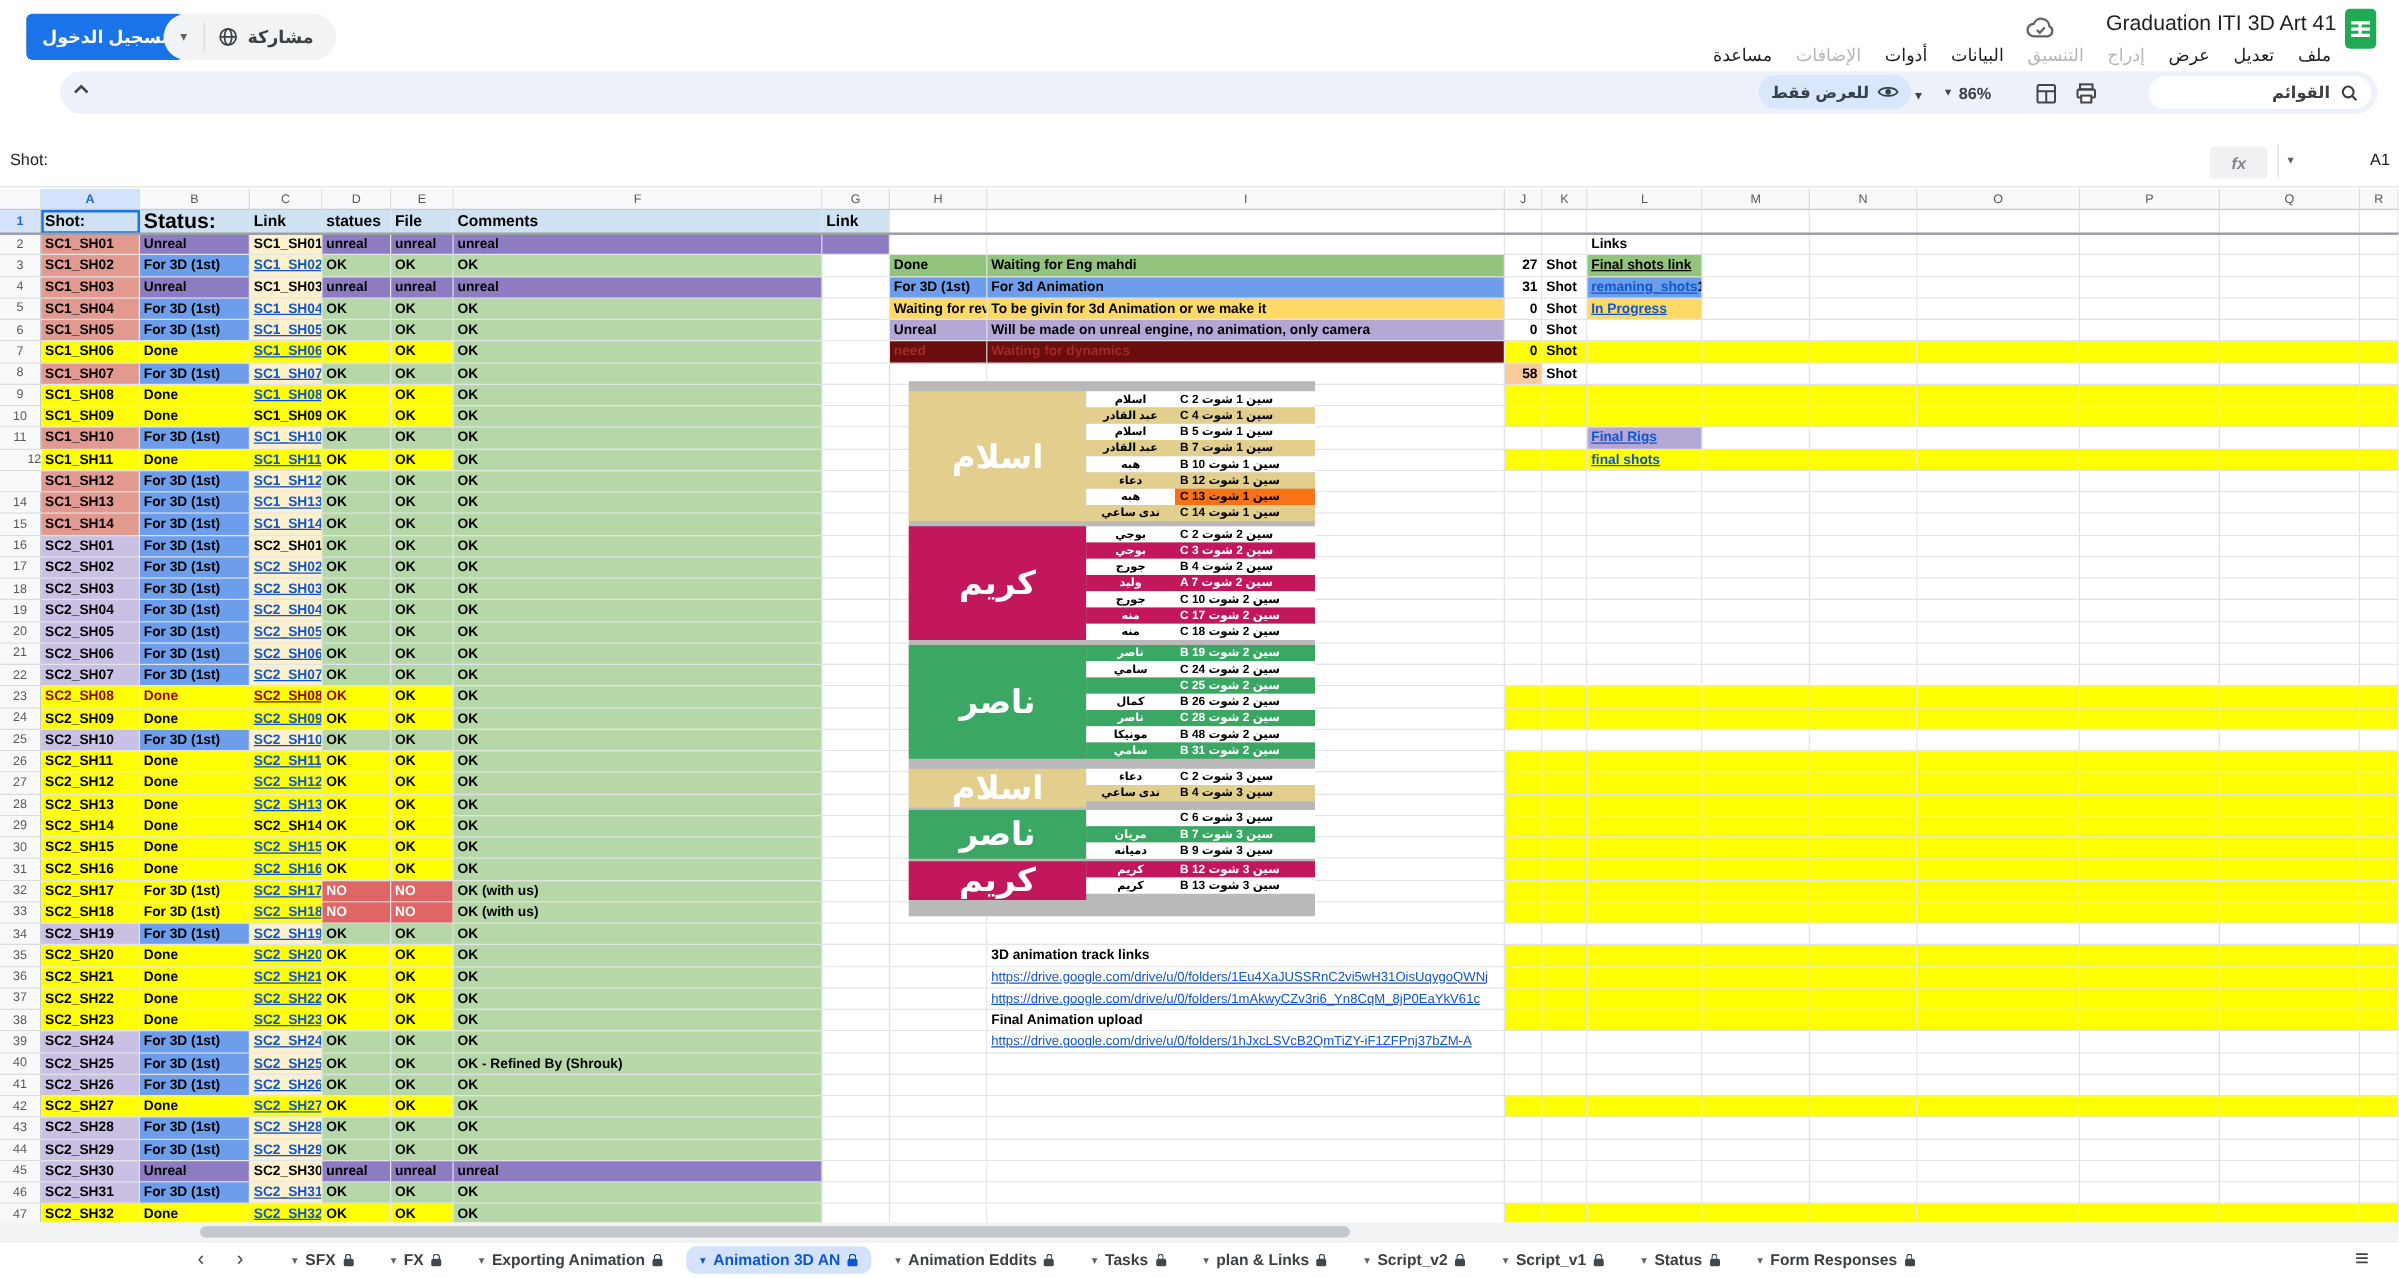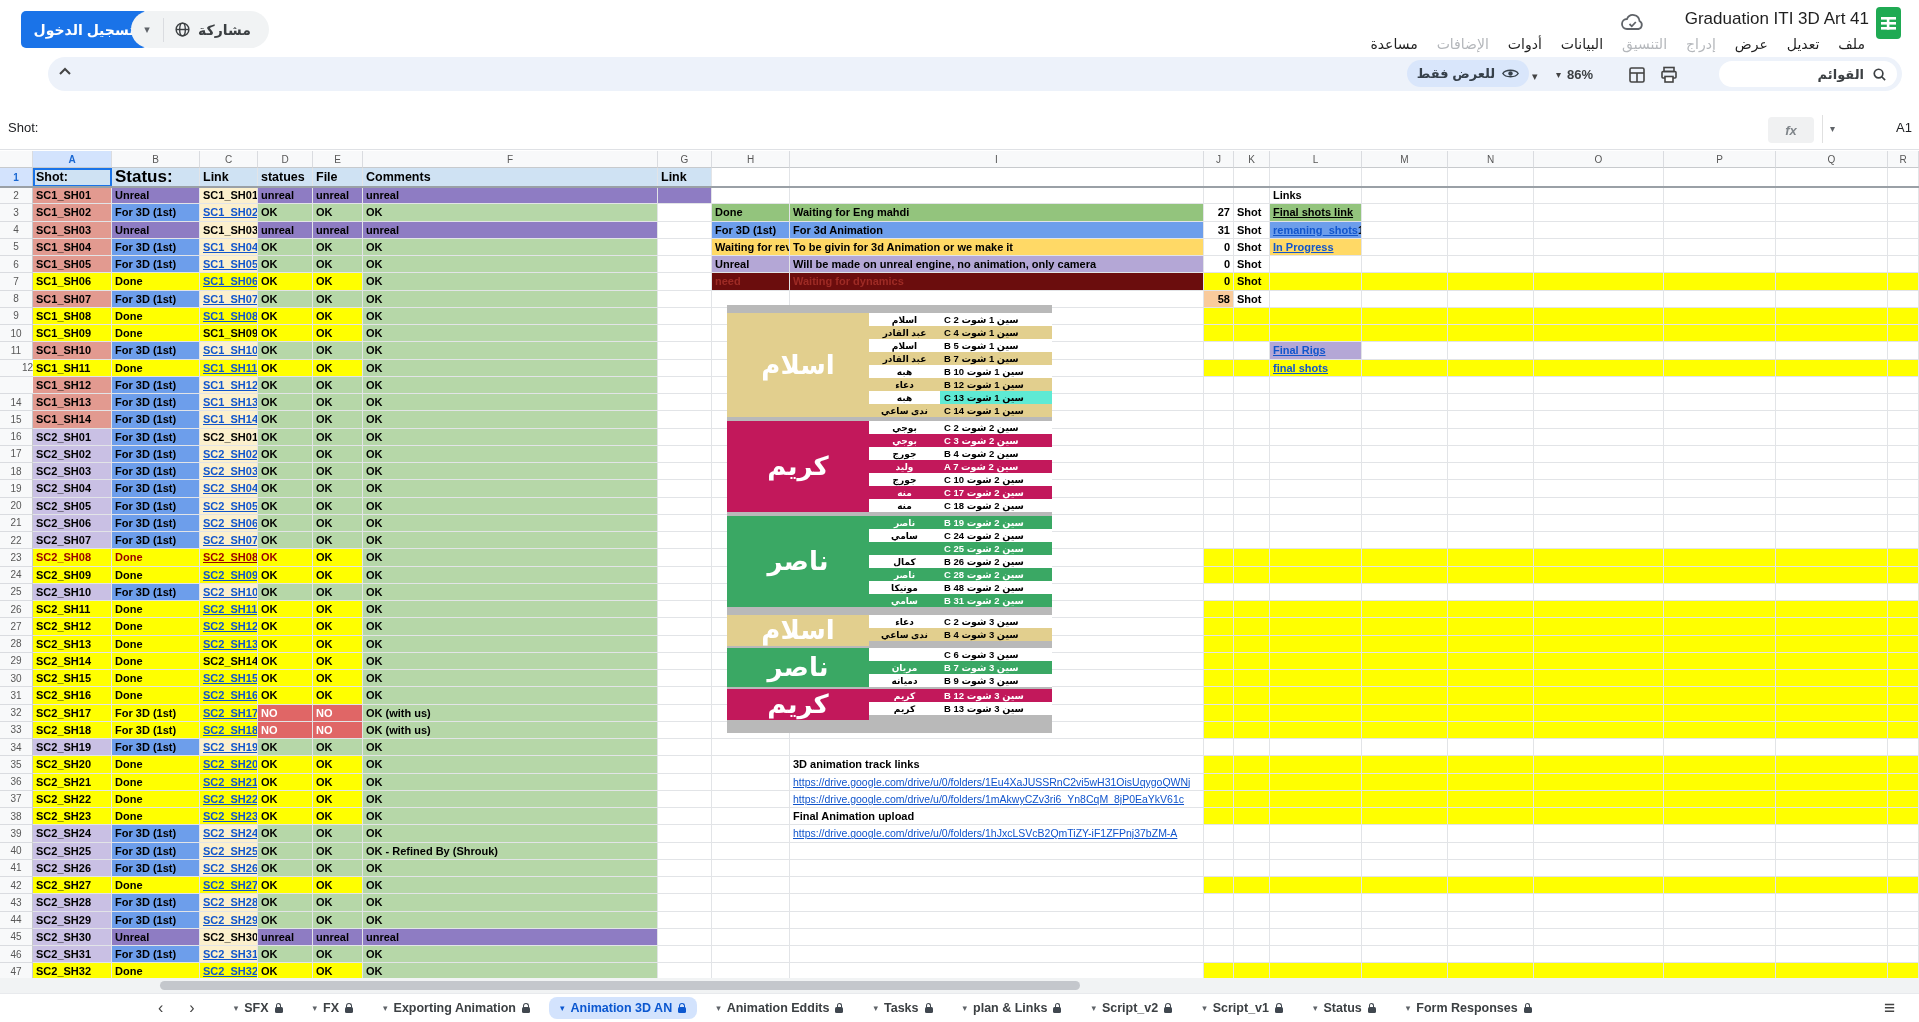--- a/index.html
+++ b/index.html
@@ -1234,21 +1234,21 @@
           <div class="irow">
             <div class="iname" style="background: rgb(255, 255, 255); color: rgb(0, 0, 0);">هبه</div>
             <div class="ishot" style="background: rgb(255, 255, 255); color: rgb(0, 0, 0);">سين 1 شوت B 10</div>
           </div>
           <div class="irow">
             <div class="iname" style="background: rgb(226, 207, 142); color: rgb(0, 0, 0);">دعاء</div>
             <div class="ishot" style="background: rgb(226, 207, 142); color: rgb(0, 0, 0);">سين 1 شوت B 12</div>
           </div>
           <div class="irow">
             <div class="iname" style="background: rgb(255, 255, 255); color: rgb(0, 0, 0);">هبه</div>
-            <div class="ishot" style="background: #5eead4; color: rgb(0, 0, 0);">سين 1 شوت C 13</div>
+            <div class="ishot" style="background: #f97316; color: rgb(0, 0, 0);">سين 1 شوت C 13</div>
           </div>
           <div class="irow">
             <div class="iname" style="background: rgb(226, 207, 142); color: rgb(0, 0, 0);">ندى ساعي</div>
             <div class="ishot" style="background: rgb(226, 207, 142); color: rgb(0, 0, 0);">سين 1 شوت C 14</div>
           </div>
         </div>
       </div>
       <div class="isec" style="margin-bottom: 4px;">
         <div class="isec-label" style="background: rgb(194, 24, 91);">كريم</div>
         <div class="isec-rows">

